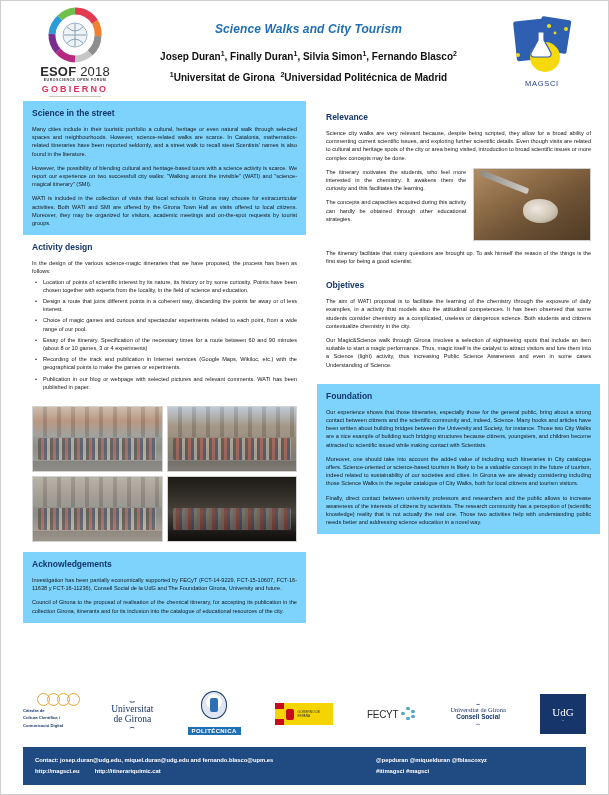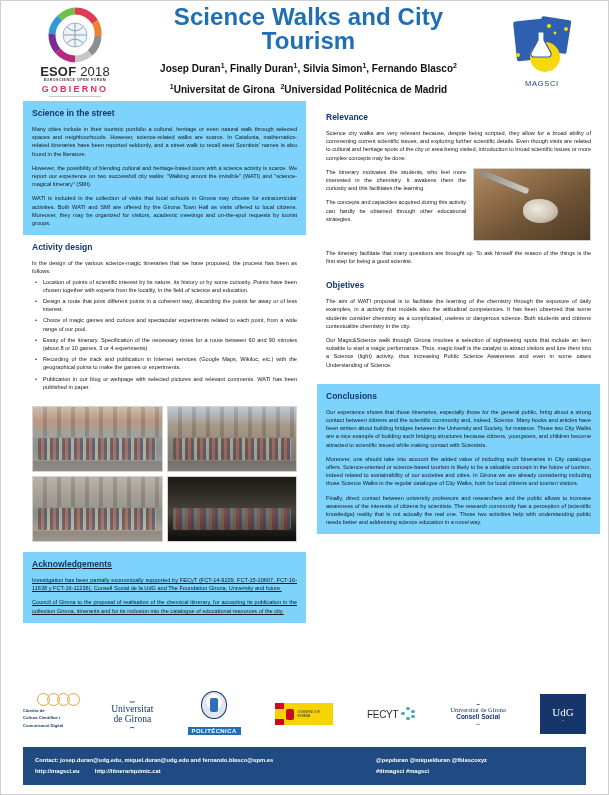--- a/index.html
+++ b/index.html
@@ -13,22 +13,22 @@
   .esof-logo{width:92px;margin-left:28px;flex:0 0 auto;text-align:center;}
   .esof-ring{position:relative;width:58px;height:58px;margin:0 auto 2px auto;}
   .esof-ring svg{display:block;}
   .esof-l1{font-size:13px;font-weight:bold;color:#2b2b2b;letter-spacing:.2px;line-height:11px;}
   .esof-l1 .yr{font-weight:normal;}
   .esof-l2{font-size:3.6px;font-weight:bold;color:#3a3a3a;letter-spacing:.5px;line-height:6px;}
   .esof-l3{font-size:9px;font-weight:bold;color:#d9325a;letter-spacing:2.2px;line-height:12px;}
   .esof-rule{width:52px;height:1px;background:#c9c9c9;margin:1px auto 0 auto;}
 
   .title-block{flex:1 1 auto;text-align:center;padding:0 4px;}
-  .ptitle{font-size:24px;font-weight:bold;color:#1f6fb5;line-height:24px;margin:0 0 6px 0;
-          letter-spacing:.1px;}
+  .ptitle{font-size:12px;font-weight:bold;color:#1f6fb5;line-height:24px;margin:0 0 6px 0;
+          letter-spacing:.1px;font-style:italic;}
   .pauthors{font-size:10px;font-weight:bold;color:#111;line-height:14px;margin:0 0 4px 0;}
   .paffil{font-size:10px;font-weight:bold;color:#111;line-height:14px;margin:0;}
   sup{font-size:7px;vertical-align:super;}
 
   .mag-logo{width:92px;margin-right:20px;flex:0 0 auto;text-align:center;}
   .mag-mark{position:relative;width:66px;height:62px;margin:0 auto;}
   .mag-txt{font-size:7.5px;color:#25408f;letter-spacing:.7px;margin-top:2px;font-weight:normal;}
 
   
   .columns{position:relative;display:flex;gap:11px;padding:0 22px;box-sizing:border-box;}
@@ -219,21 +219,21 @@
           <div class="bld"></div>
             <div class="crowd"></div>
             <div class="ground"></div>
         </div>
         <div class="ph p4">
           <div class="crowd"></div>
             <div class="ground"></div>
         </div>
       </div>
 
-      <section class="panel" style="margin-top:10px;text-decoration:underline;">
+      <section class="panel" style="margin-top:10px;">
         <div class="sec-h">Acknowledgements</div>
         <p class="bodytext">Investigation has been partially economically supported by FECyT (FCT-14-9229, FCT-15-10607, FCT-16-11638 y FCT-16-11236), Consell Social de la UdG and The Foundation Girona, University and future.</p>
         <p class="bodytext">Council of Girona to the proposal of realisation of the chemical itinerary, for accepting its publication in the collection Girona, itinerants and for its inclusion into the catalogue of educational resources of the city.</p>
       </section>
     </div>
 
     <div class="col">
 
       <section class="plain" style="padding-top:10px;">
         <div class="sec-h">Relevance</div>
@@ -248,21 +248,21 @@
         <p class="bodytext" style="margin-top:5px;">The itinerary facilitate that many questions are brought up. To ask himself the reason of the things is the first step for being a good scientist.</p>
       </section>
 
       <section class="plain">
         <div class="sec-h">Objetives</div>
         <p class="bodytext">The aim of WATI proposal is to facilitate the learning of the chemistry through the exposure of daily examples, in a activity that models also the attitudinal competences. It has been observed that some students consider chemistry as a complicated, useless or dangerous science. Both students and citizens contextualize chemistry in the city.</p>
         <p class="bodytext">Our Magic&amp;Science walk through Girona involves a selection of sightseeing spots that include an item suitable to start a magic performance. Thus, magic itself is the catalyst to attract visitors and lure them into a Science (light) activity, thus increasing Public Science Awareness and even in some cases Understanding of Science.</p>
       </section>
 
       <section class="panel" style="margin-top:7px;">
-        <div class="sec-h">Conclusions</div>
+        <div class="sec-h">Foundation</div>
         <p class="bodytext">Our experience shows that those itineraries, especially those for the general public, bring about a strong contact between citizens and the scientific community and, indeed, Science. Many books and articles have been written about building bridges between the University and Society, for instance. Those two City Walks are a nice example of building such bridging structures because citizens, youngsters, and children become attracted to scientific issued while making contact with Scientists.</p>
         <p class="bodytext">Moreover, one should take into account the added value of including such Itineraries in City catalogue offers. Science-oriented or science-based tourism is likely to be a valuable concept in the future of tourism, indeed related to sustainability of our societies and cities. In Girona we are already considering including those Science Walks in the regular catalogue of City Walks, both for local citizens and tourism visitors.</p>
         <p class="bodytext">Finally, direct contact between university professors and researchers and the public allows to increase awareness of the interests of citizens by scientists. The research community has a perception of (scientific knowledge) reality that is not actually the real one. Those two activities help with understanding public needs better and addressing science education in a novel way.</p>
       </section>
     </div>
   </div>
 
   <div class="logobar">
 
     <div class="lg catedra">

